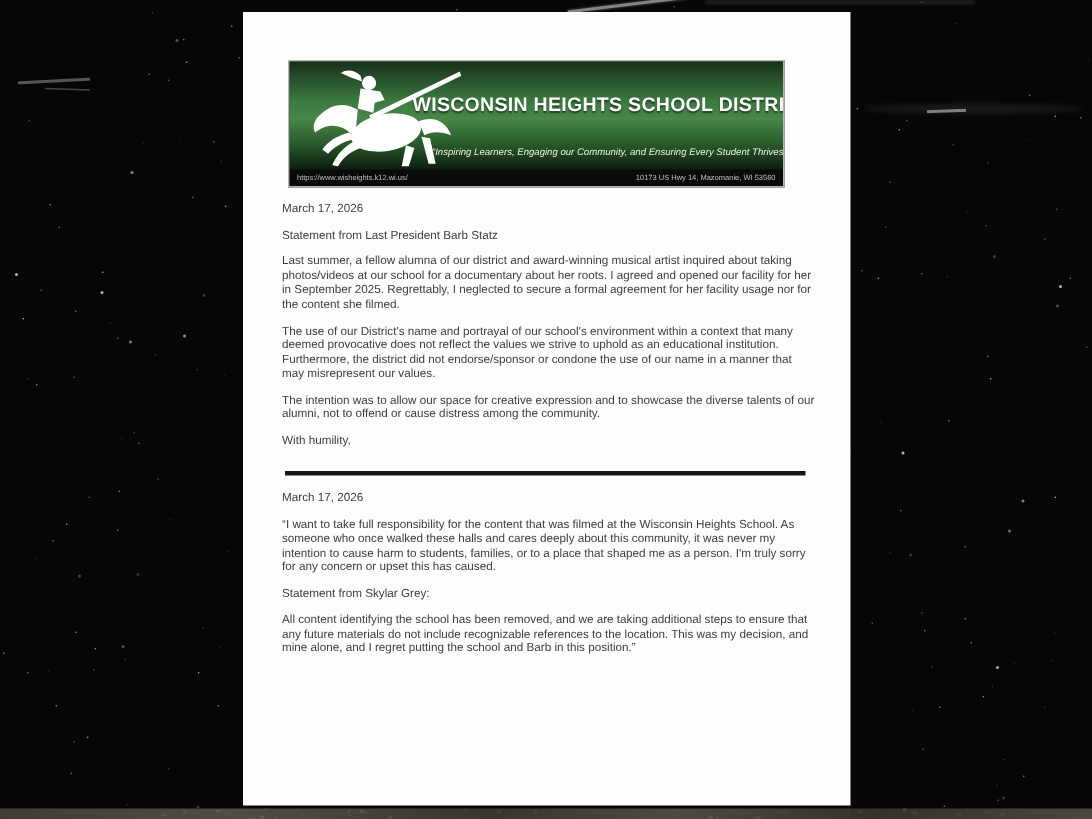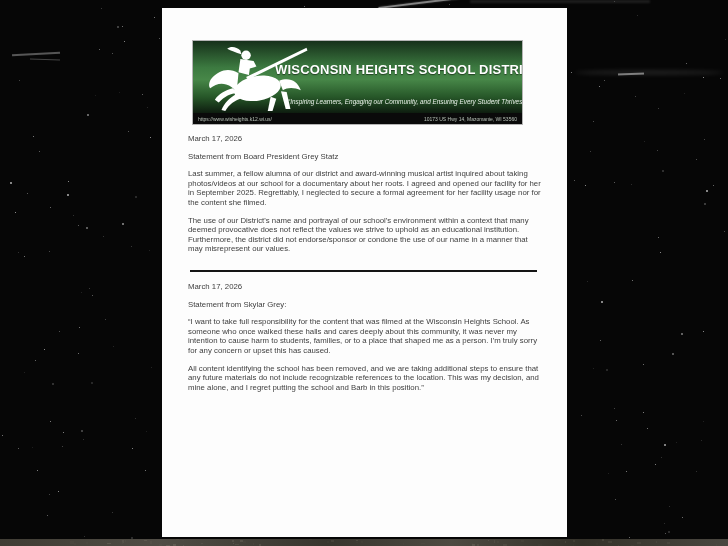--- a/index.html
+++ b/index.html
@@ -451,26 +451,28 @@
         <div class="banner-tagline">“Inspiring Learners, Engaging our Community, and Ensuring Every Student Thrives</div>
       </div>
       <div class="banner-strip">
         <span>https://www.wisheights.k12.wi.us/</span>
         <span>10173 US Hwy 14, Mazomanie, WI 53560</span>
       </div>
     </div>
 
     <div class="letter-body">
       <p>March 17, 2026</p>
-      <p>Statement from Board President Grey Statz</p>
+      <p>Statement from Last President Barb Statz</p>
       <p>Last summer, a fellow alumna of our district and award-winning musical artist inquired about taking photos/videos at our school for a documentary about her roots.  I agreed and opened our facility for her in September 2025. Regrettably, I neglected to secure a formal agreement for her facility usage nor for the content she filmed.</p>
       <p>The use of our District's name and portrayal of our school's environment within a context that many deemed provocative does not reflect the values we strive to uphold as an educational institution.  Furthermore, the district did not endorse/sponsor or condone the use of our name in a manner that may misrepresent our values.</p>
+      <p>The intention was to allow our space for creative expression and to showcase the diverse talents of our alumni, not to offend or cause distress among the community.</p>
+      <p>With humility,</p>
 
       <div class="divider"></div>
 
       <p>March 17, 2026</p>
+      <p>“I want to take full responsibility for the content that was filmed at the Wisconsin Heights School. As someone who once walked these halls and cares deeply about this community, it was never my intention to cause harm to students, families, or to a place that shaped me as a person.  I'm truly sorry for any concern or upset this has caused.</p>
       <p>Statement from Skylar Grey:</p>
-      <p>“I want to take full responsibility for the content that was filmed at the Wisconsin Heights School. As someone who once walked these halls and cares deeply about this community, it was never my intention to cause harm to students, families, or to a place that shaped me as a person.  I'm truly sorry for any concern or upset this has caused.</p>
       <p>All content identifying the school has been removed, and we are taking additional steps to ensure that any future materials do not include recognizable references to the location.  This was my decision, and mine alone, and I regret putting the school and Barb in this position.”</p>
     </div>
 
   </div>
 </div>
 
 </body></html>

